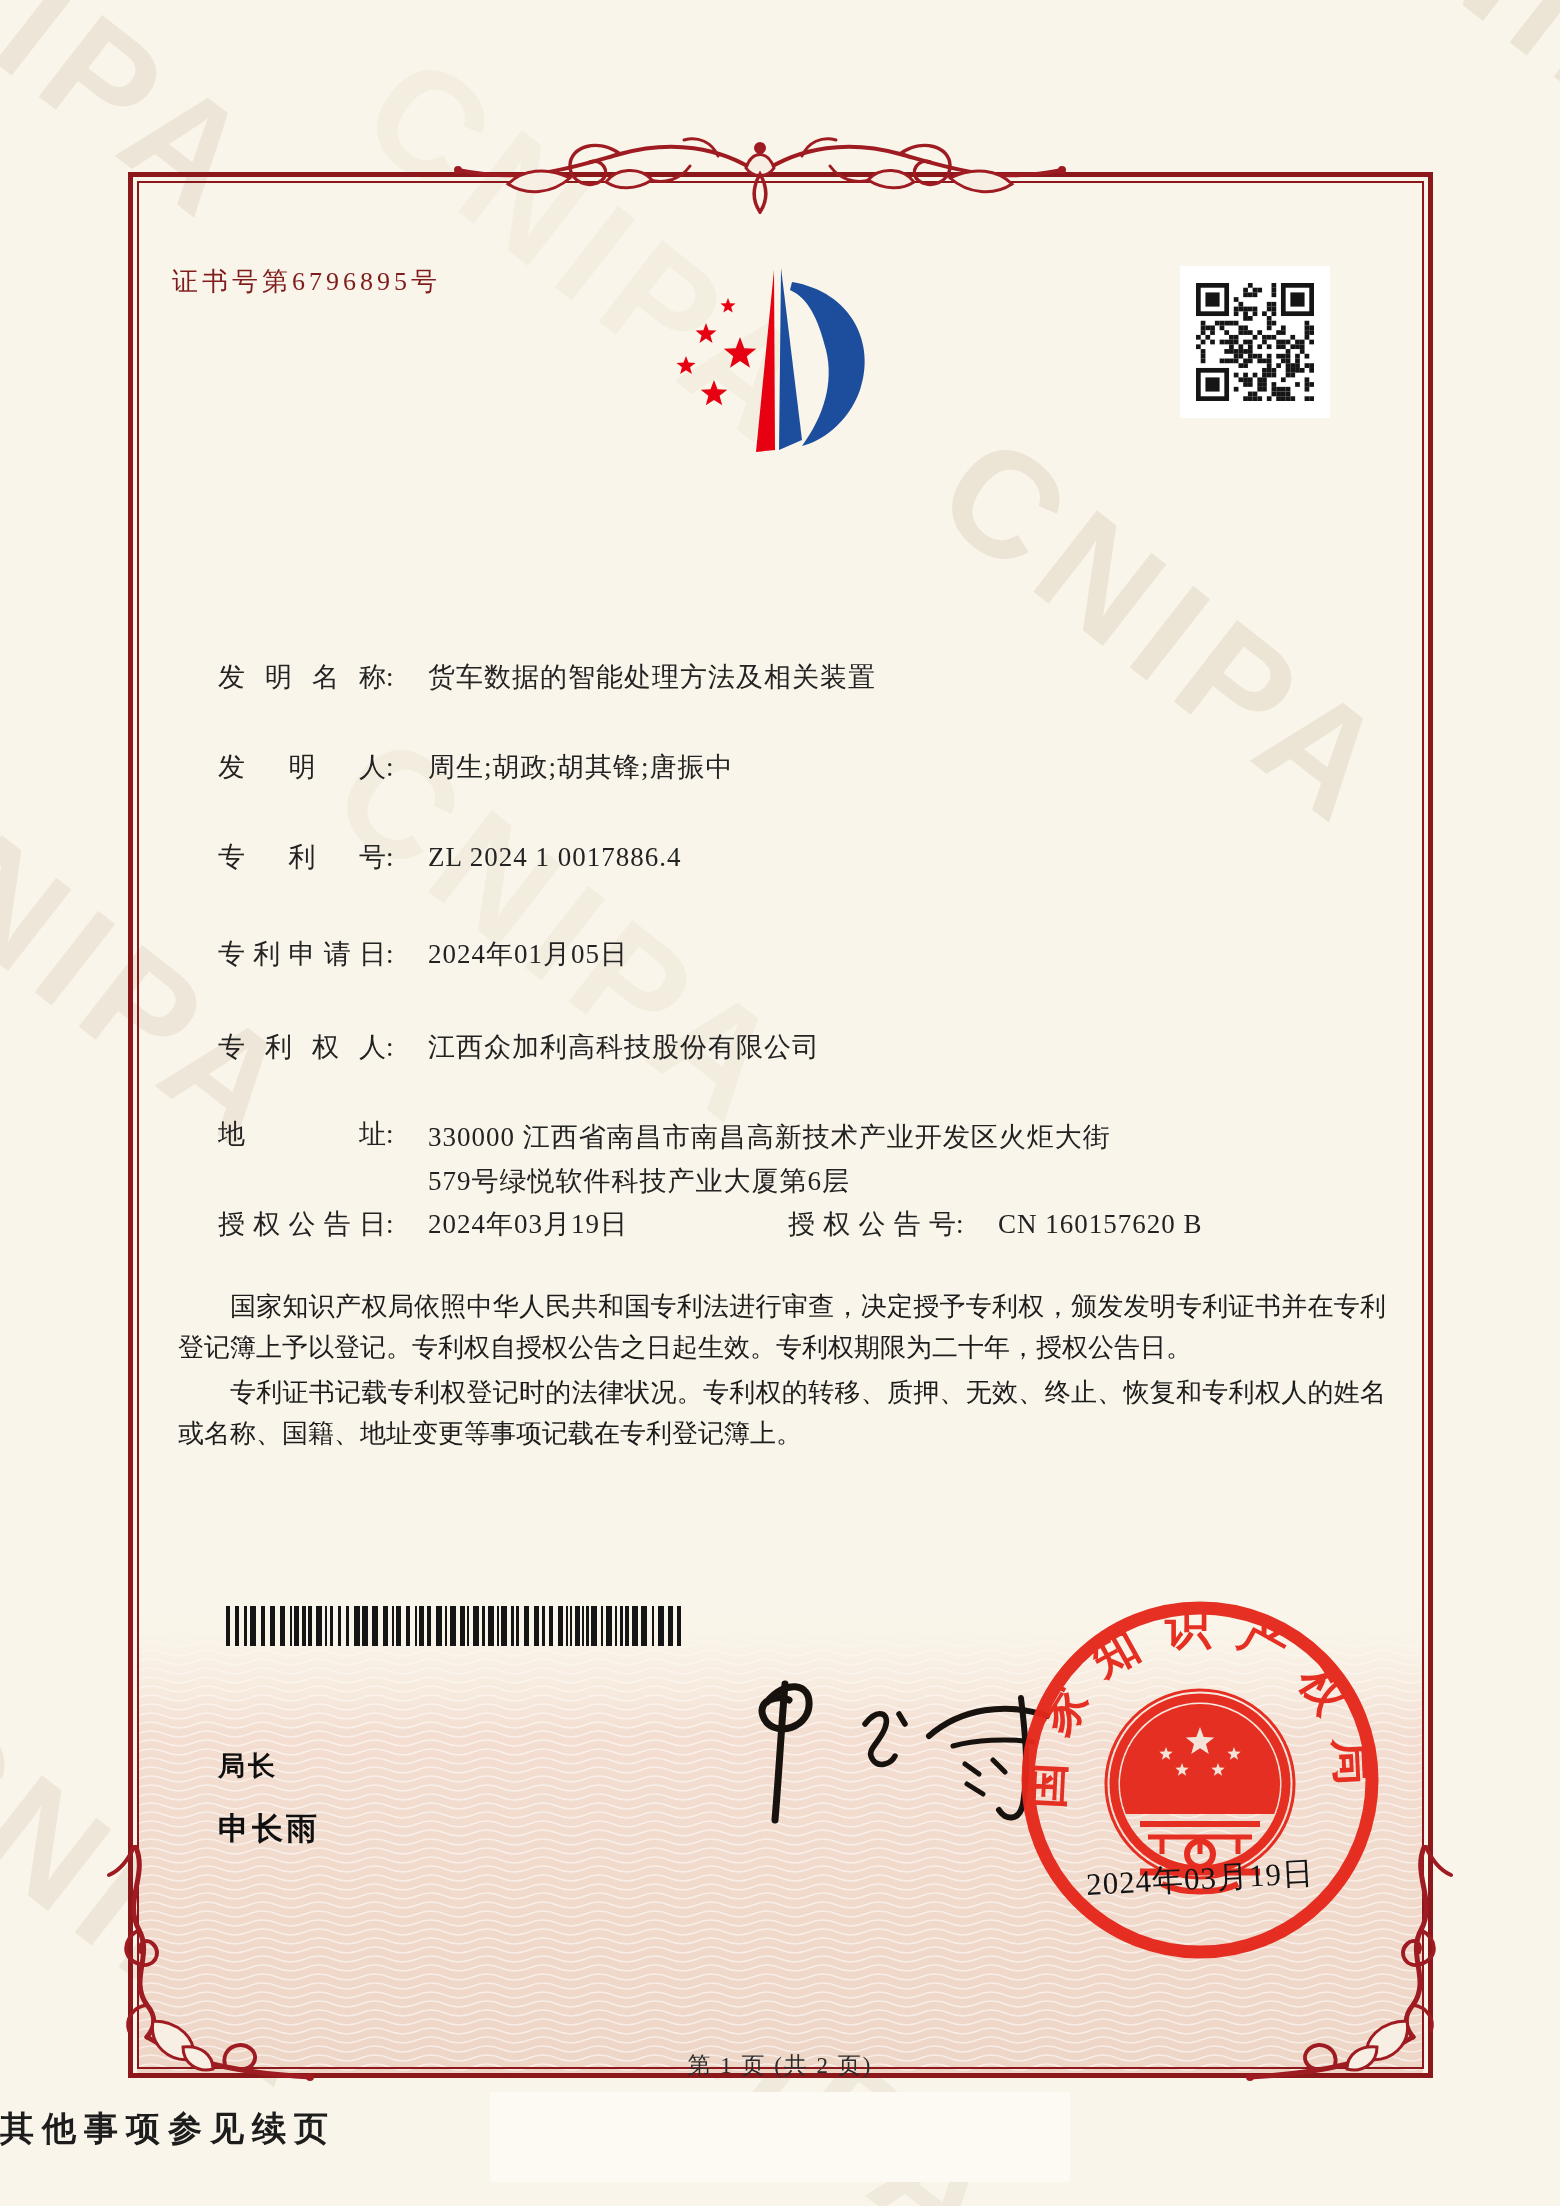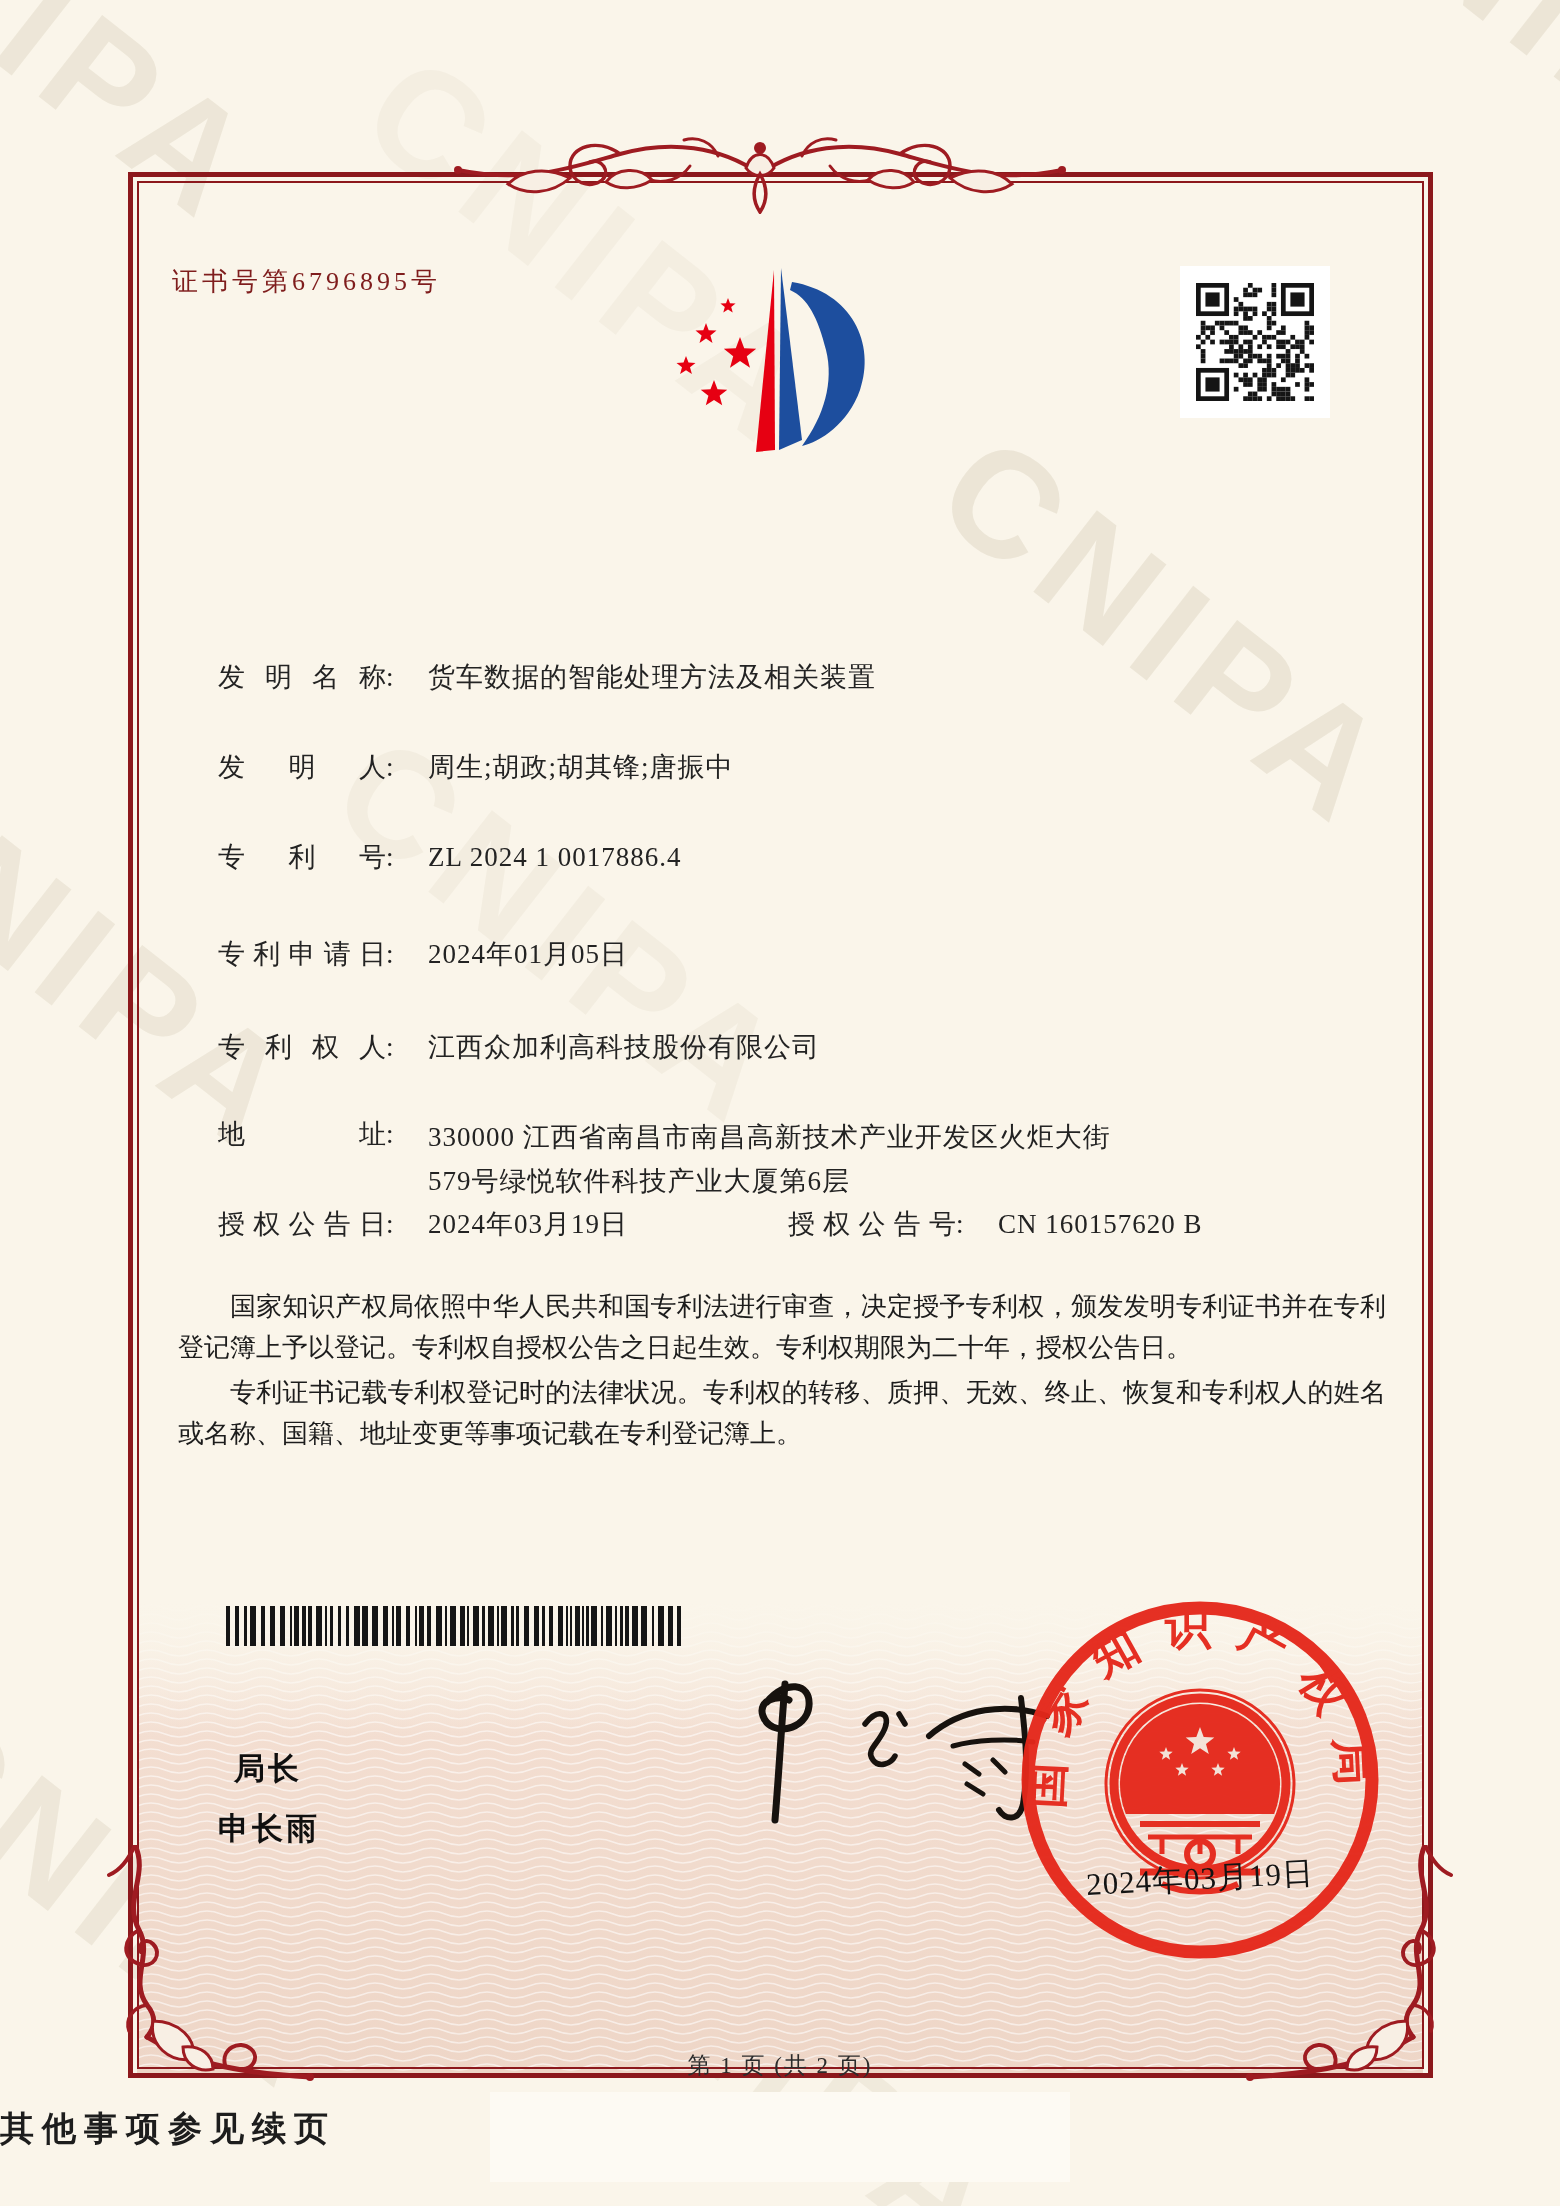--- a/index.html
+++ b/index.html
@@ -45,22 +45,22 @@
   .val-addr{padding-left:26px;letter-spacing:1px;white-space:normal;width:690px;line-height:44px;}
   .pair2{position:absolute;left:570px;top:0;display:flex;width:620px;}
 
   .p-block{position:absolute;left:178px;top:1286px;width:1208px;font-size:26px;
            line-height:41px;text-align:justify;color:#1c1c1c;}
   .p-block p{margin:0;text-indent:2em;}
   .p-block p + p{margin-top:4px;}
 
   .barcode{position:absolute;left:226px;top:1606px;}
 
-  .sig-title{position:absolute;left:218px;top:1748px;font-size:31px;font-weight:700;
-             letter-spacing:3px;color:#0f0f0f;font-family:"Liberation Sans","DejaVu Sans",sans-serif;margin-left:16px;}
+  .sig-title{position:absolute;left:218px;top:1748px;font-size:27px;font-weight:700;
+             letter-spacing:3px;color:#0f0f0f;font-family:"Liberation Sans","DejaVu Sans",sans-serif;}
   .sig-name{position:absolute;left:218px;top:1808px;font-size:31px;font-weight:700;
             letter-spacing:3px;color:#0f0f0f;font-family:"Liberation Sans","DejaVu Sans",sans-serif;text-align:right;}
   .signature{position:absolute;left:715px;top:1672px;}
   .signature path{stroke:#17120e;fill:none;stroke-linecap:round;stroke-linejoin:round;}
 
   .seal{position:absolute;left:1012px;top:1592px;opacity:.96;}
   .seal-red-stroke{stroke:var(--seal-red,#e5281b);fill:none;}
   .seal-red-fill{fill:var(--seal-red,#e5281b);}
   .seal-cream{fill:#f3e3d8;}
   .seal-ring-text{font-family:"Liberation Serif","DejaVu Serif",serif;font-weight:700;

